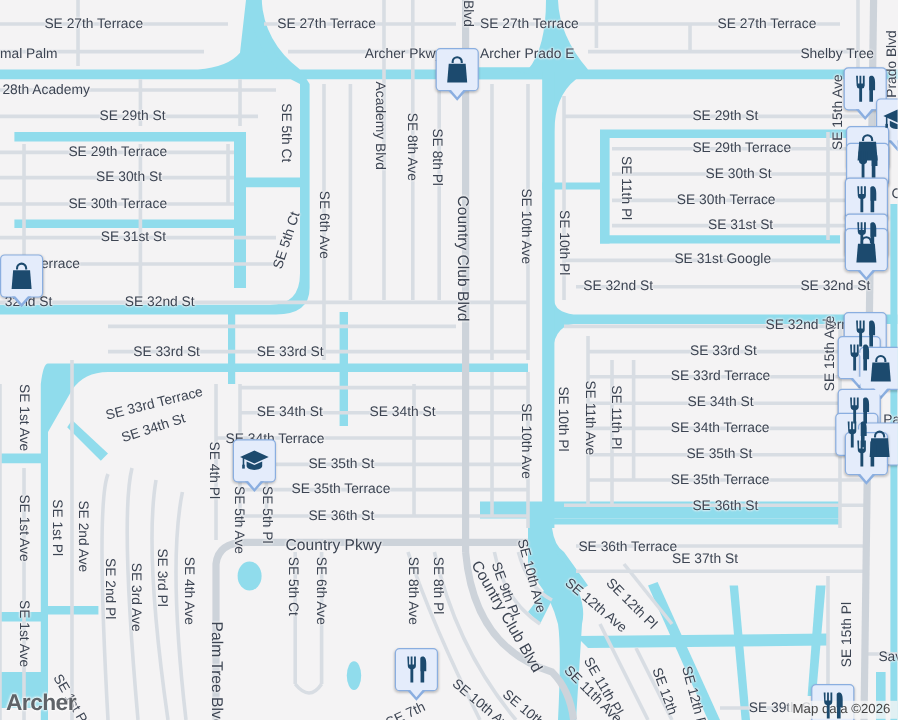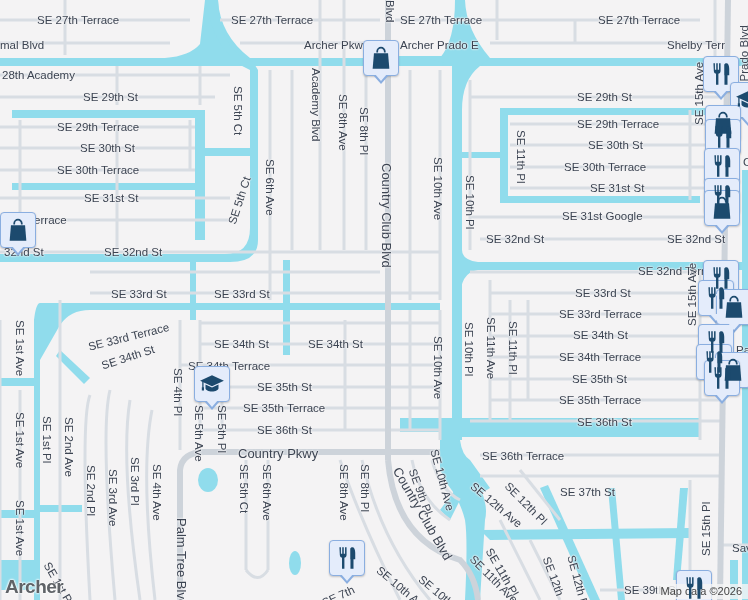--- a/index.html
+++ b/index.html
@@ -160,24 +160,24 @@
       <path d="M180,600 L180,470 Q182,452 205,452 L440,452"></path>
       <path d="M728,0 L720,600"></path>
     </g>
   </svg>
 
   <div id="labels">
       <div class="lbl" style="left: 37px; top: 14px;">SE 27th Terrace</div>
       <div class="lbl" style="left: 231px; top: 14px;">SE 27th Terrace</div>
       <div class="lbl" style="left: 400px; top: 14px;">SE 27th Terrace</div>
       <div class="lbl" style="left: 598px; top: 14px;">SE 27th Terrace</div>
-      <div class="lbl" style="left: 0px; top: 39px;">mal Blvd</div>
+      <div class="lbl" style="left: 0px; top: 39px;">mal Palm</div>
       <div class="lbl" style="left: 304px; top: 39px;">Archer Pkwy</div>
       <div class="lbl" style="left: 400px; top: 39px;">Archer Prado E</div>
-      <div class="lbl" style="left: 667px; top: 39px;">Shelby Terr</div>
+      <div class="lbl" style="left: 667px; top: 39px;">Shelby Tree</div>
       <div class="lbl" style="left: 2px; top: 69px;">28th Academy</div>
       <div class="lbl" style="left: 83px; top: 91px;">SE 29th St</div>
       <div class="lbl" style="left: 577px; top: 91px;">SE 29th St</div>
       <div class="lbl" style="left: 57px; top: 121px;">SE 29th Terrace</div>
       <div class="lbl" style="left: 577px; top: 118px;">SE 29th Terrace</div>
       <div class="lbl" style="left: 80px; top: 142px;">SE 30th St</div>
       <div class="lbl" style="left: 588px; top: 139px;">SE 30th St</div>
       <div class="lbl" style="left: 57px; top: 164px;">SE 30th Terrace</div>
       <div class="lbl" style="left: 564px; top: 161px;">SE 30th Terrace</div>
       <div class="lbl" style="left: 84px; top: 192px;">SE 31st St</div>
@@ -201,21 +201,21 @@
       <div class="lbl" style="left: 188px; top: 360px;">SE 34th Terrace</div>
       <div class="lbl" style="left: 559px; top: 351px;">SE 34th Terrace</div>
       <div class="lbl" style="left: 257px; top: 381px;">SE 35th St</div>
       <div class="lbl" style="left: 572px; top: 373px;">SE 35th St</div>
       <div class="lbl" style="left: 243px; top: 402px;">SE 35th Terrace</div>
       <div class="lbl" style="left: 559px; top: 394px;">SE 35th Terrace</div>
       <div class="lbl" style="left: 257px; top: 424px;">SE 36th St</div>
       <div class="lbl" style="left: 577px; top: 416px;">SE 36th St</div>
       <div class="lbl big" style="left: 238px; top: 447px;">Country Pkwy</div>
       <div class="lbl" style="left: 482px; top: 450px;">SE 36th Terrace</div>
-      <div class="lbl" style="left: 560px; top: 486px;">SE 37th St</div>
+      <div class="lbl" style="left: 560px; top: 460px;">SE 37th St</div>
       <div class="lbl" style="left: 624px; top: 584px;">SE 39th St</div>
       <div class="lbl" style="left: 732px; top: 542px;">Sav</div>
       <div class="lbl" style="left: 322px; top: 68px; transform: rotate(90deg);">Academy Blvd</div>
       <div class="lbl" style="left: 349px; top: 94px; transform: rotate(90deg);">SE 8th Ave</div>
       <div class="lbl" style="left: 370px; top: 107px; transform: rotate(90deg);">SE 8th Pl</div>
       <div class="lbl big" style="left: 393px; top: 163px; transform: rotate(90deg);">Country Club Blvd</div>
       <div class="lbl" style="left: 396px; top: 0px; transform: rotate(90deg);">Blvd</div>
       <div class="lbl" style="left: 444px; top: 157px; transform: rotate(90deg);">SE 10th Ave</div>
       <div class="lbl" style="left: 244px; top: 86px; transform: rotate(90deg);">SE 5th Ct</div>
       <div class="lbl" style="left: 226px; top: 222px; transform: rotate(-72deg);">SE 5th Ct</div>

